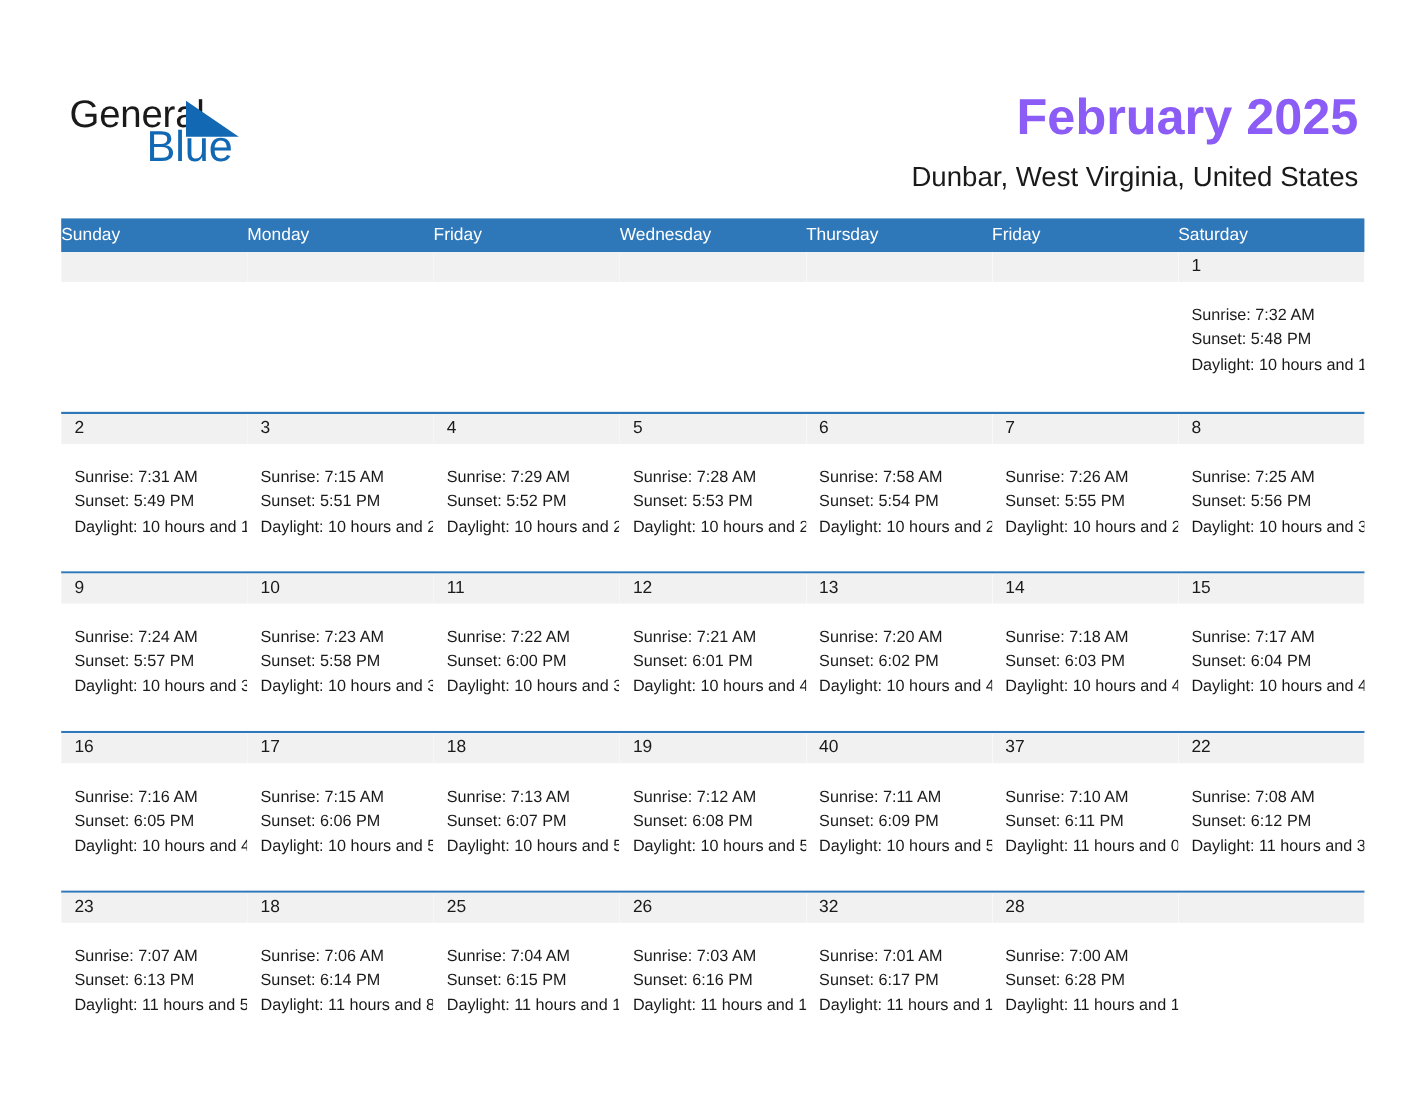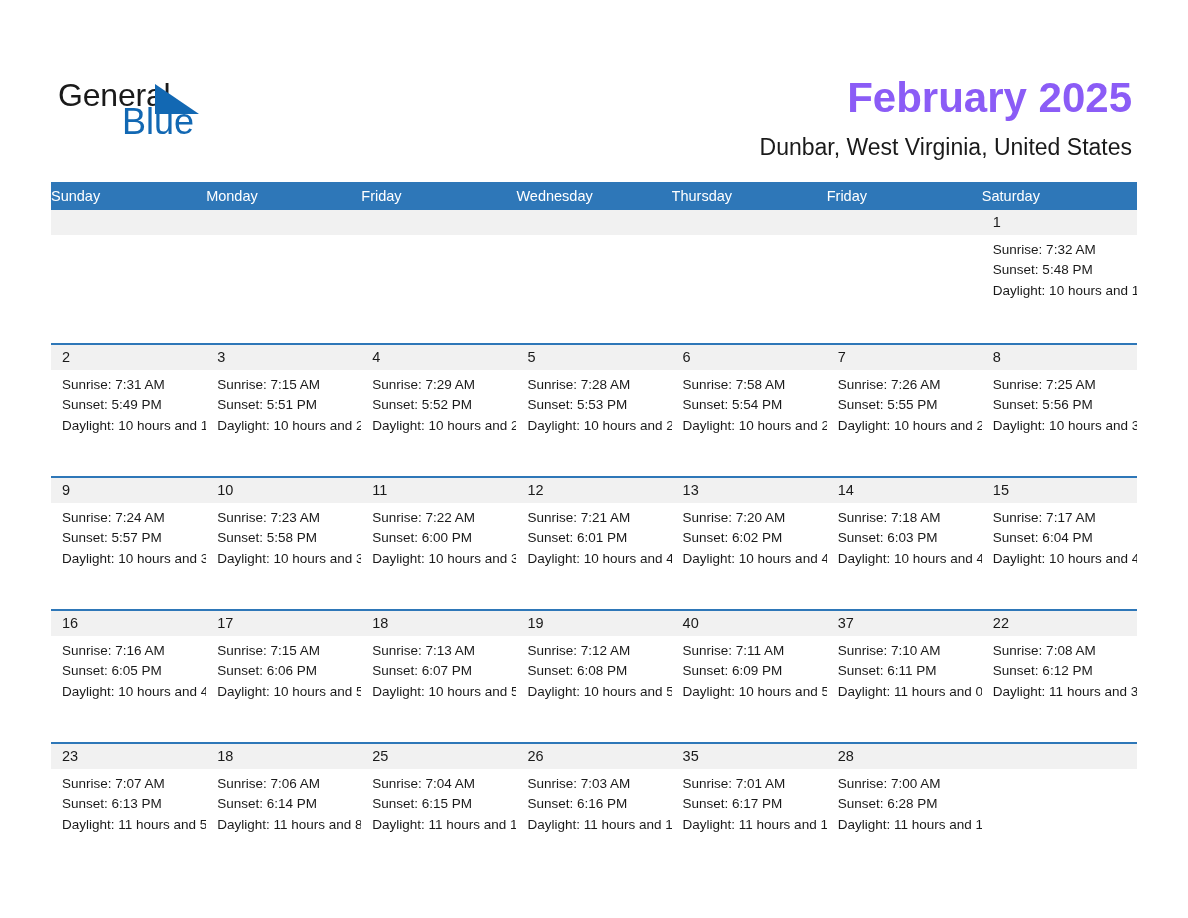--- a/index.html
+++ b/index.html
@@ -143,21 +143,21 @@
   }
   .day-num {
     font-size: 14.5px;
     line-height: 25px;
     padding-left: 11px;
     color: #1a1a1a;
     display: block;
   }
 
   .day-info {
-    padding: 5px 10px 0 11px;
+    padding: 18px 10px 0 11px;
     font-size: 13.5px;
     line-height: 20.3px;
     color: #1a1a1a;
   }
   .day-info div {
     white-space: nowrap;
   }
   .daylight-wrap {
     white-space: normal;
   }
@@ -522,21 +522,21 @@
             <span class="day-num">26</span>
           </div>
         <div class="day-info">
           <div>Sunrise: 7:03 AM</div>
           <div>Sunset: 6:16 PM</div>
           <div class="daylight-wrap">Daylight: 11 hours and 12 minutes.</div>
         </div>
       </div>
       <div class="day-cell">
         <div class="day-num-band">
-            <span class="day-num">35</span>
+            <span class="day-num">32</span>
           </div>
         <div class="day-info">
           <div>Sunrise: 7:01 AM</div>
           <div>Sunset: 6:17 PM</div>
           <div class="daylight-wrap">Daylight: 11 hours and 15 minutes.</div>
         </div>
       </div>
       <div class="day-cell">
         <div class="day-num-band">
             <span class="day-num">28</span>

